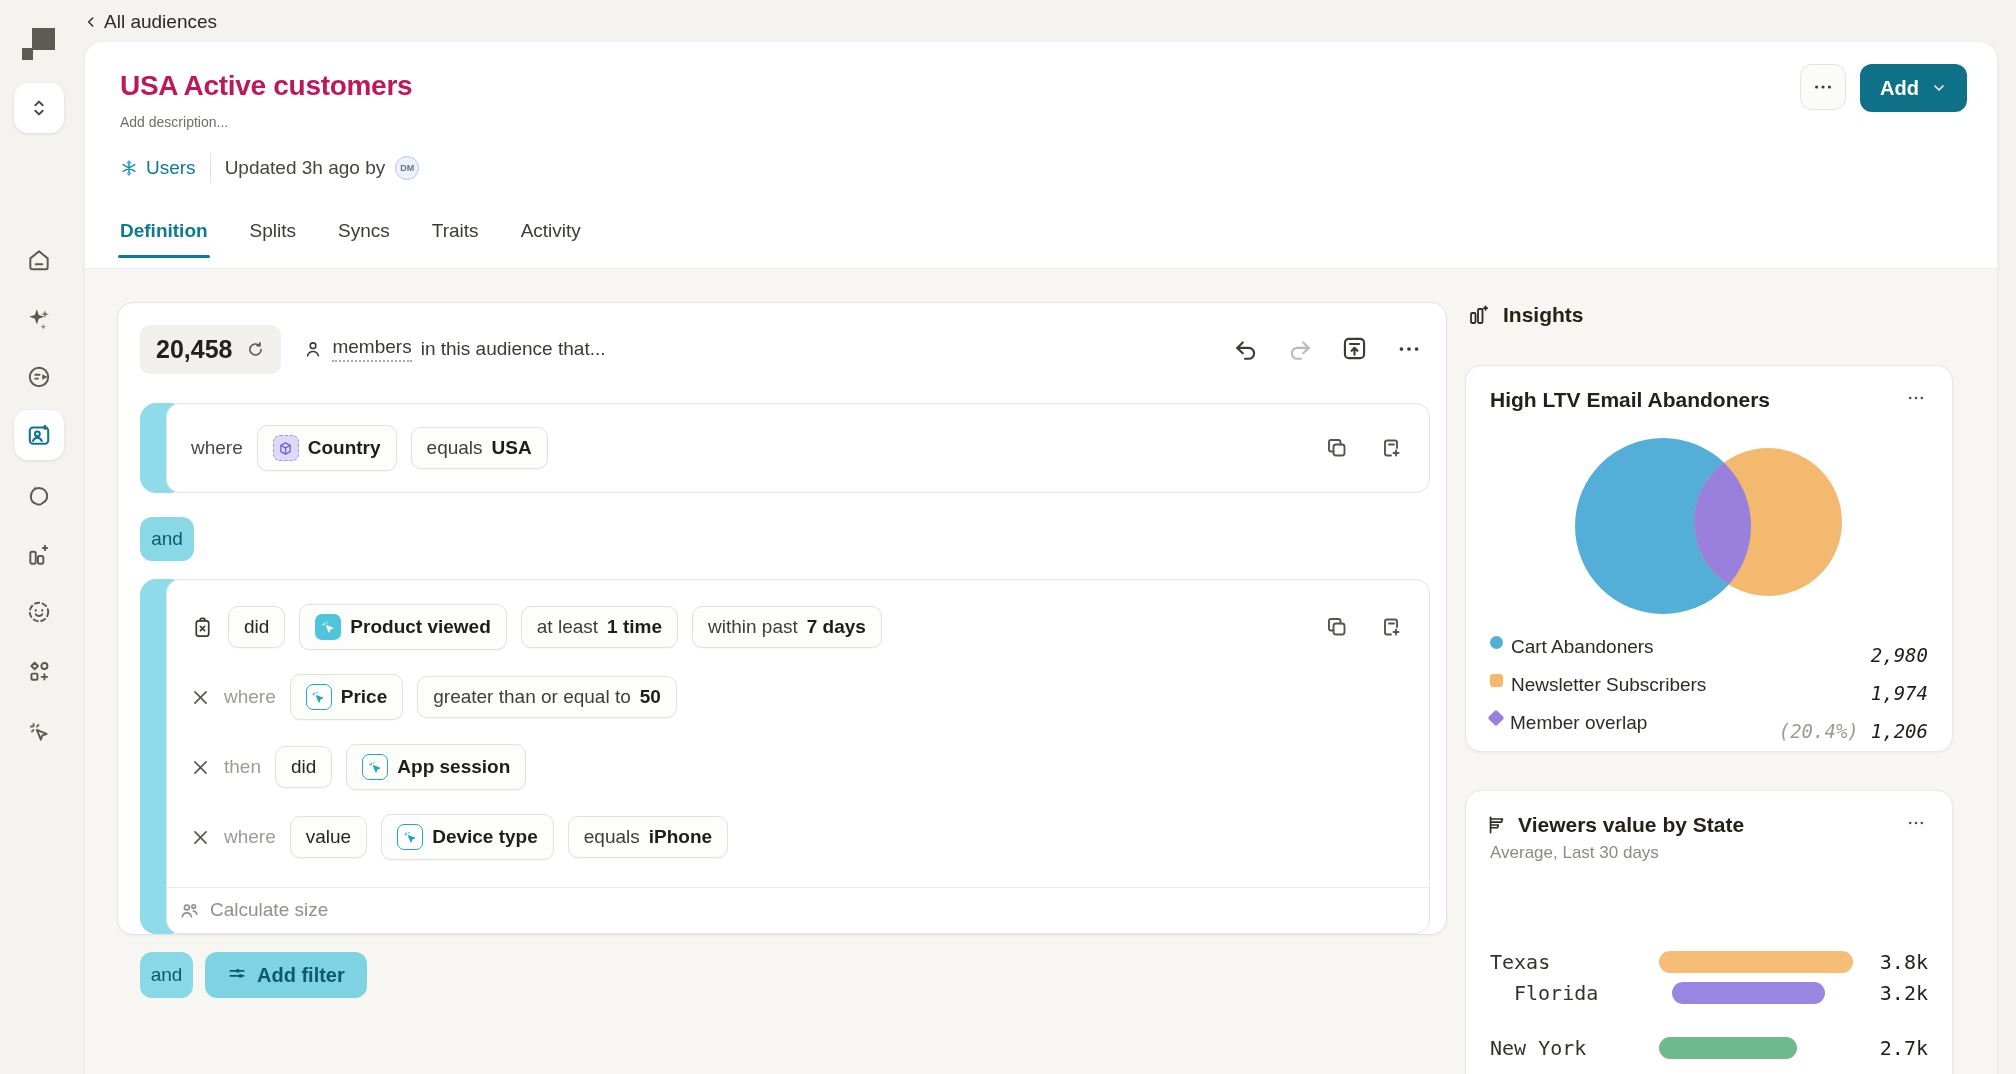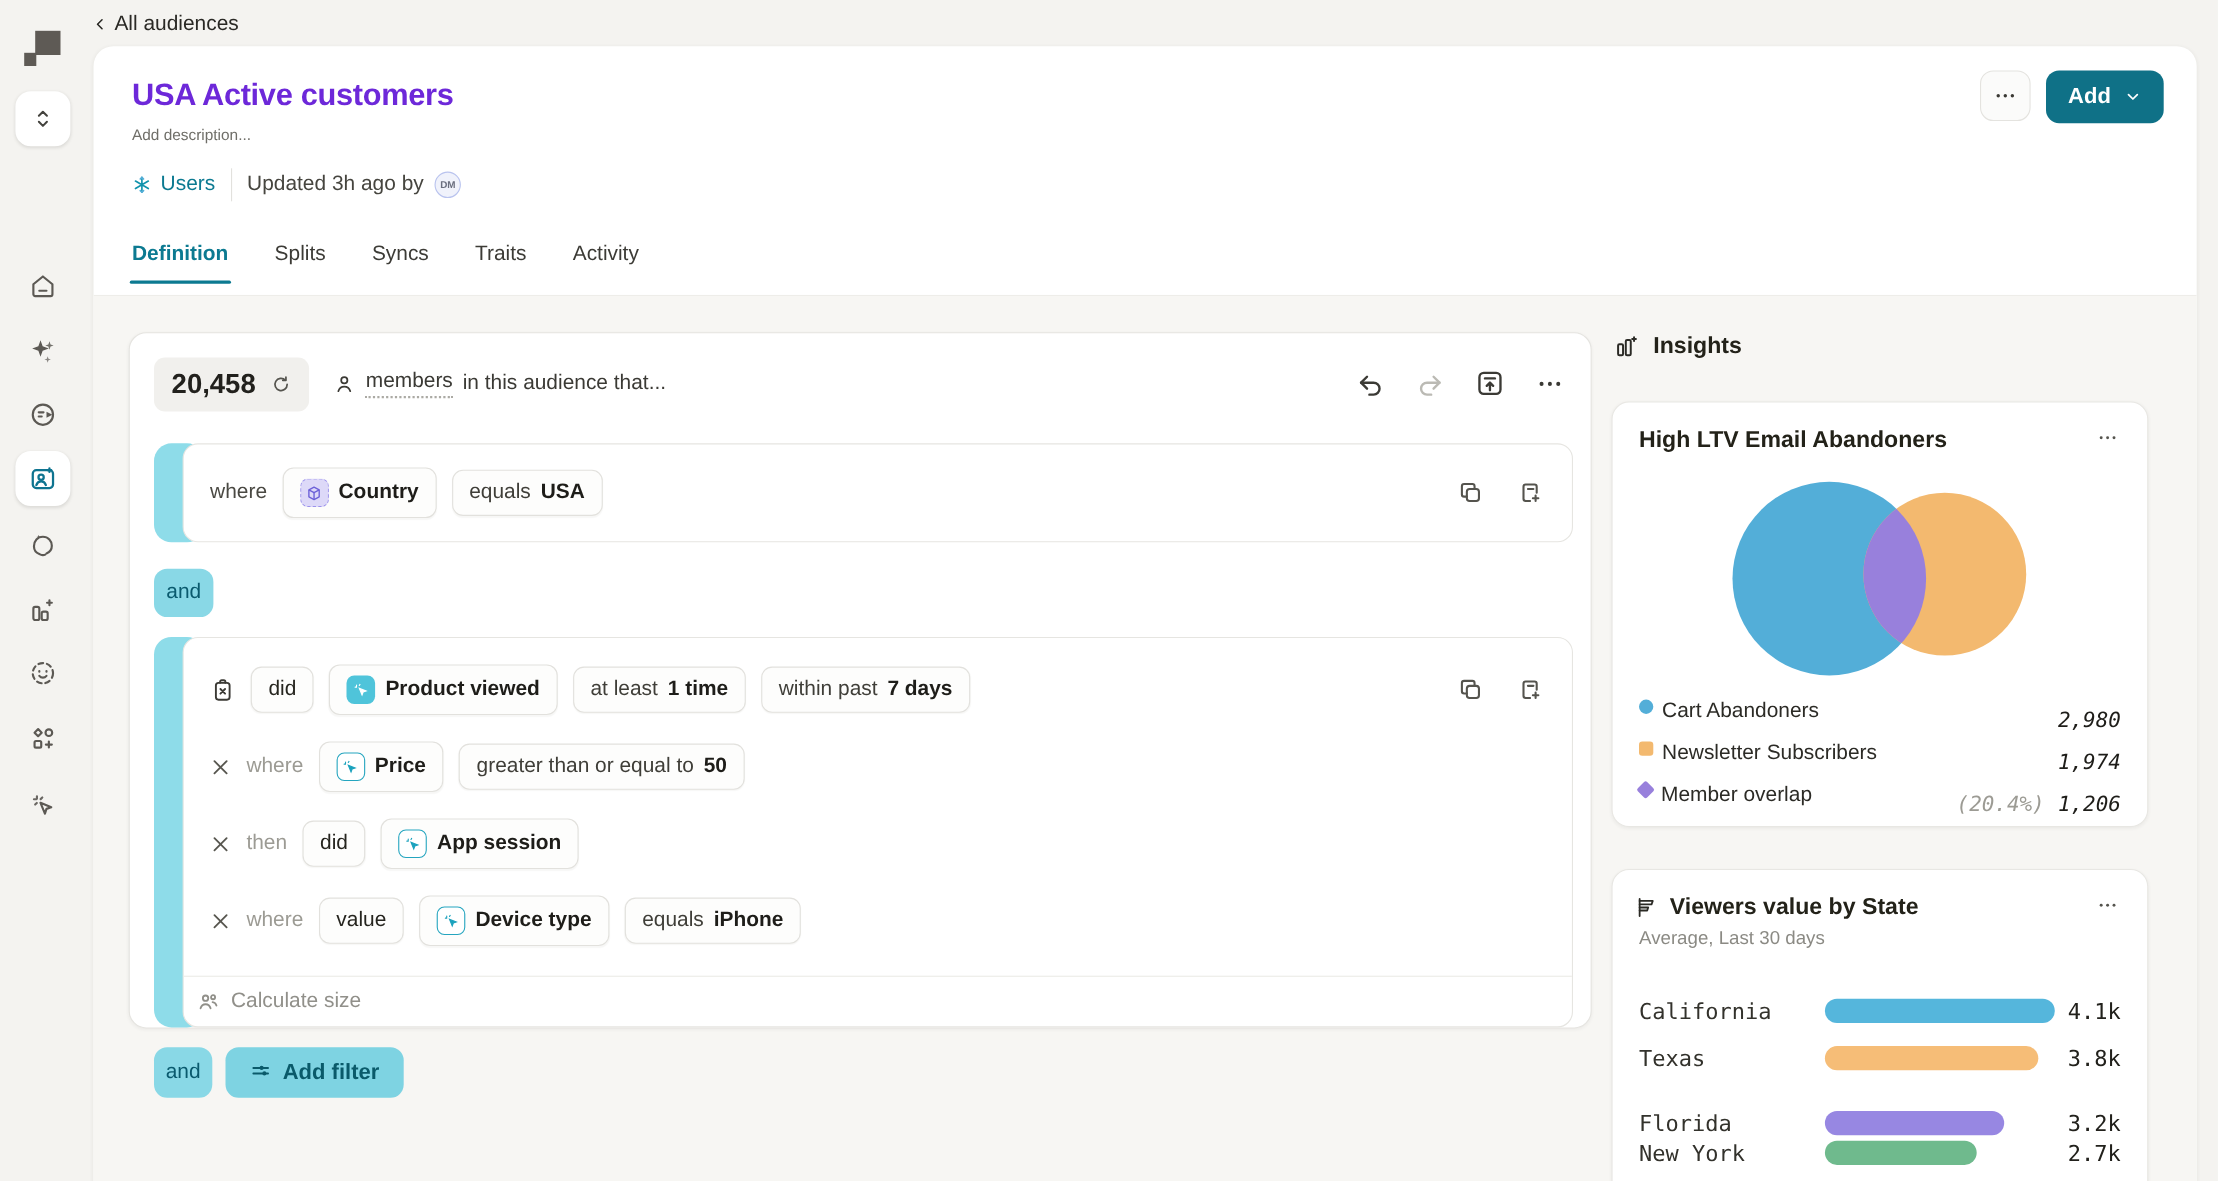--- a/index.html
+++ b/index.html
@@ -17,21 +17,21 @@
 
   .sidebar { position:absolute; left:0; top:80px; width:78px; }
   .side-btn { position:absolute; left:14px; width:50px; height:50px; border-radius:14px;
     display:flex; align-items:center; justify-content:center; }
   .side-btn.white { background:#FFFFFF; box-shadow:0 1px 3px rgba(40,40,35,.12); }
   .side-ic { position:absolute; left:26px; width:26px; height:26px; display:flex; align-items:center; justify-content:center; }
 
   
   .card { position:absolute; left:85px; top:42px; width:1912px; height:1100px;
     background:#FFFFFF; border-radius:18px; box-shadow:0 1px 4px rgba(40,40,35,.07); }
-  .page-title { position:absolute; left:35px; top:28px; font-size:28px; font-weight:700; letter-spacing:-.3px; color:#6d28d9; }
+  .page-title { position:absolute; left:35px; top:28px; font-size:28px; font-weight:700; letter-spacing:-.3px; color:#be185d; }
   .page-desc { position:absolute; left:35px; top:72px; font-size:14px; color:#6F6E68; }
   .meta-row { position:absolute; left:35px; top:108px; height:36px; display:flex; align-items:center; gap:14px; }
   .entity { display:flex; align-items:center; gap:8px; color:#0C7A91; font-size:19px; font-weight:500; cursor:pointer; }
   .vdiv { width:1px; height:30px; background:#E2E1DD; }
   .updated { font-size:19px; color:#46453F; display:flex; align-items:center; gap:10px; }
   .avatar { width:24px; height:24px; border-radius:50%; background:#F0F2FB; border:1.5px solid #B9C3EE;
     font-size:9px; color:#6B6F7F; display:flex; align-items:center; justify-content:center; font-weight:600; }
 
   .topright { position:absolute; right:30px; top:22px; display:flex; gap:14px; }
   .btn-more { width:46px; height:46px; border-radius:12px; background:#FBFBFA; border:1px solid #E4E3DF;
@@ -512,35 +512,28 @@
     </div>
     <div class="icard-dots">
       <svg width="20" height="20" viewBox="0 0 24 24" fill="#55544E">
           <circle cx="5" cy="12" r="1.6"></circle>
           <circle cx="12" cy="12" r="1.6"></circle>
           <circle cx="19" cy="12" r="1.6"></circle>
         </svg>
     </div>
     <div class="sub">Average, Last 30 days</div>
 
-    <div class="brow" style="top:106px;">
-      <span class="blabel mono">California</span>
-      <span class="btrack">
-          <span class="bbar" style="display: block; width: 100%; background-color: rgb(85, 182, 220);"></span>
-        </span>
-      <span class="bval mono">4.1k</span>
-    </div>
     <div class="brow" style="top:149px;">
       <span class="blabel mono">Texas</span>
       <span class="btrack">
           <span class="bbar" style="display: block; width: 92.7%; background-color: rgb(246, 189, 119);"></span>
         </span>
       <span class="bval mono">3.8k</span>
     </div>
-    <div class="brow" style="top:208px;">
+    <div class="brow" style="top:180px;margin-left:24px;">
       <span class="blabel mono">Florida</span>
       <span class="btrack">
           <span class="bbar" style="display: block; width: 78%; background-color: rgb(151, 135, 226);"></span>
         </span>
       <span class="bval mono">3.2k</span>
     </div>
     <div class="brow" style="top:235px;">
       <span class="blabel mono">New York</span>
       <span class="btrack">
           <span class="bbar" style="display: block; width: 65.9%; background-color: rgb(111, 186, 141);"></span>

